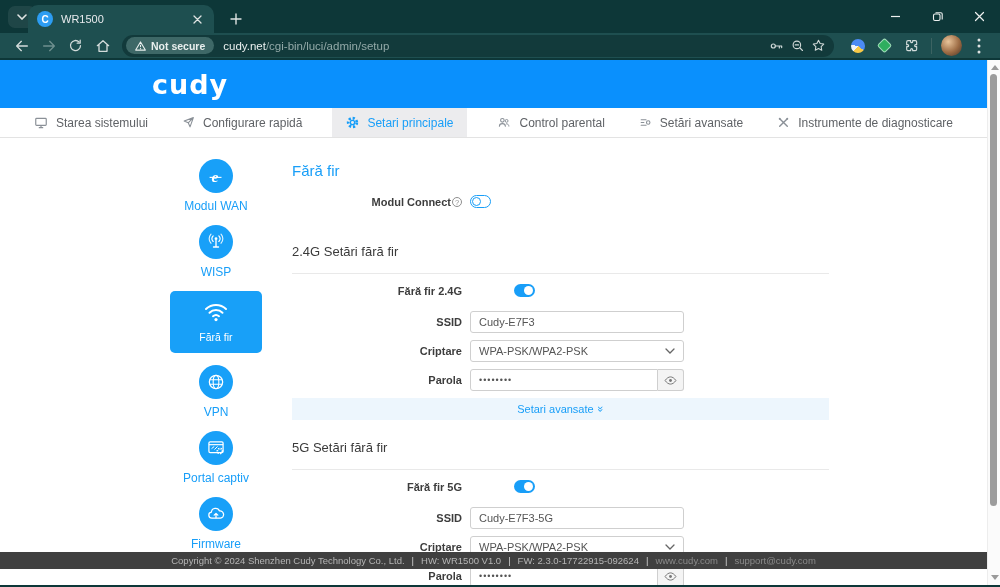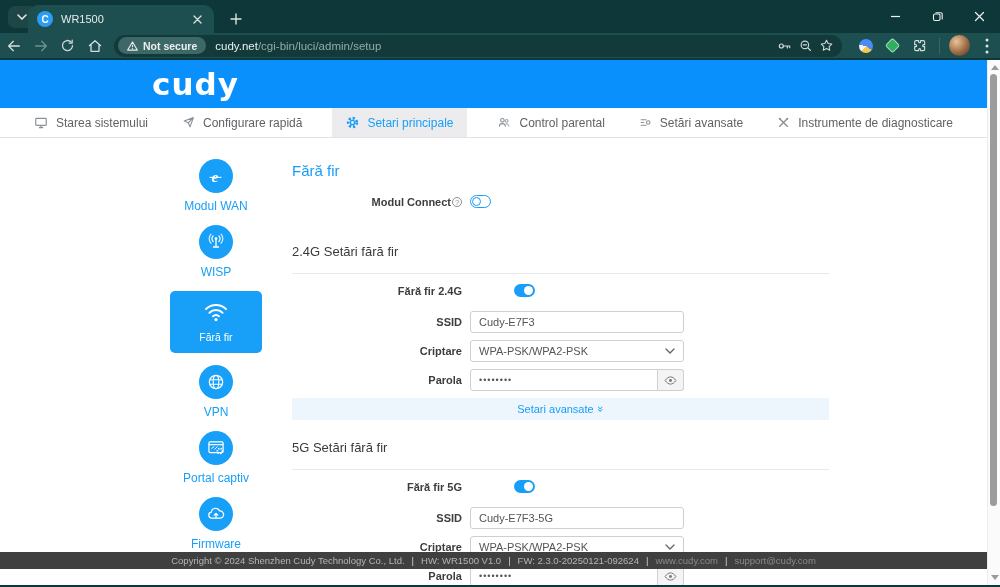--- a/index.html
+++ b/index.html
@@ -10,38 +10,38 @@
   .tabstrip { height:33px; background:#0d3738; position:relative; }
   .tab-search { position:absolute; left:8px; top:6px; width:28px; height:22px; border-radius:7px; background:rgba(255,255,255,.08); display:flex; align-items:center; justify-content:center; cursor:pointer; }
   .tab { position:absolute; left:28px; top:5px; width:186px; height:28px; background:#1e4f50; border-radius:10px 10px 0 0; display:flex; align-items:center; padding:0 9px; }
   .favicon { width:16px; height:16px; border-radius:50%; background:#2c9df3; color:#fff; font-size:10px; font-weight:700; display:flex; align-items:center; justify-content:center; }
   .tab-title { color:#e8eaed; font-size:11px; margin-left:8px; flex:1; white-space:nowrap; overflow:hidden; }
   .tab-close { color:#dfe3e2; width:16px; height:16px; display:flex; align-items:center; justify-content:center; border-radius:50%; }
   .newtab { position:absolute; left:224px; top:8px; width:24px; height:22px; display:flex; align-items:center; justify-content:center; }
   .wincontrols { position:absolute; right:0; top:0; height:33px; display:flex; }
   .winbtn { width:42px; height:33px; display:flex; align-items:center; justify-content:center; }
 
-  .toolbar { height:27px; background:#1e4f50; display:flex; align-items:center; padding:0 0; border-bottom:2px solid #0d3738; }
+  .toolbar { height:27px; background:#1e4f50; display:flex; align-items:center; padding:0 8px; border-bottom:2px solid #0d3738; }
   .tb-icon { width:27px; height:25px; display:flex; align-items:center; justify-content:center; border-radius:50%; flex:0 0 auto; }
   .omnibox { flex:1; height:22px; background:#123a3b; border-radius:12px; display:flex; align-items:center; padding:0 8px 0 4px; margin:0 10px 0 6px; min-width:0; }
   .chip { height:17px; background:#3e6867; border-radius:9px; padding:0 9px; display:flex; align-items:center; gap:5px; color:#e9efee; font-size:10.5px; font-weight:700; flex:0 0 auto; }
   .url { font-size:11.5px; margin-left:9px; white-space:nowrap; overflow:hidden; flex:1; }
   .url .host { color:#e9efee; }
   .url .path { color:#93a9a8; }
   .ob-icons { display:flex; align-items:center; gap:6px; flex:0 0 auto; }
   .ext-circle { width:14px; height:14px; border-radius:50%; background:conic-gradient(#4b8bf5 0 35%, #f7c948 35% 62%, #eef3fb 62% 78%, #4b8bf5 78% 100%); }
   .ext-diamond { width:11px; height:11px; transform:rotate(45deg); background:#2fae5f; border-radius:2.5px; border:1.5px solid #9fdcb9; }
   .vsep { width:1px; height:16px; background:#3c6362; margin:0 6px; }
   .avatar { width:21px; height:21px; border-radius:50%; background:radial-gradient(circle at 35% 32%, #e8c49a, #9c6b44 55%, #4e382a 95%); }
 
   
   .page { position:relative; height:525px; background:#fff; overflow:hidden; }
   .page-inner { margin-right:13px; height:100%; }
   .blue-header { height:48px; background:#0a90fd; display:flex; align-items:center; }
-  .logo { color:#fff; font-size:31px; font-weight:700; letter-spacing:1px; margin-left:152px; font-family:"DejaVu Sans", sans-serif; }
+  .logo { color:#fff; font-size:27px; font-weight:700; letter-spacing:1px; margin-left:152px; font-family:"DejaVu Sans", sans-serif; }
   .nav { height:30px; background:#fff; border-bottom:1px solid #e3e3e3; display:flex; justify-content:center; align-items:stretch; gap:26px; }
   .nav-item { display:flex; align-items:center; gap:8px; font-size:12px; color:#5f6266; padding:0 4px; cursor:pointer; }
   .nav-item svg { color:#8a9097; }
   .nav-item.active { background:#ececee; color:#189ef8; padding:9px 14px; }
   .nav-item.active svg { color:#189ef8; }
 
   .content { display:flex; height:447px; }
   .sidebar { width:292px; padding-left:140px; display:flex; flex-direction:column; align-items:center; flex:0 0 auto; }
   .side-item { display:flex; flex-direction:column; align-items:center; margin-bottom:12px; cursor:pointer; }
   .side-item:first-child { margin-top:21px; }
@@ -421,21 +421,21 @@
           </div>
         </div>
       </div>
     </div>
 
     <div class="footer">
       <span>Copyright © 2024 Shenzhen Cudy Technology Co., Ltd.</span>
       <span class="fsep">|</span>
       <span>HW: WR1500 V1.0</span>
       <span class="fsep">|</span>
-      <span>FW: 2.3.0-20250121-092624</span>
+      <span>FW: 2.3.0-17722915-092624</span>
       <span class="fsep">|</span>
       <a href="#">www.cudy.com</a>
       <span class="fsep">|</span>
       <a href="#">support@cudy.com</a>
     </div>
 
     <div class="sb">
       <div class="sb-up"></div>
       <div class="sb-thumb"></div>
       <div class="sb-down"></div>

